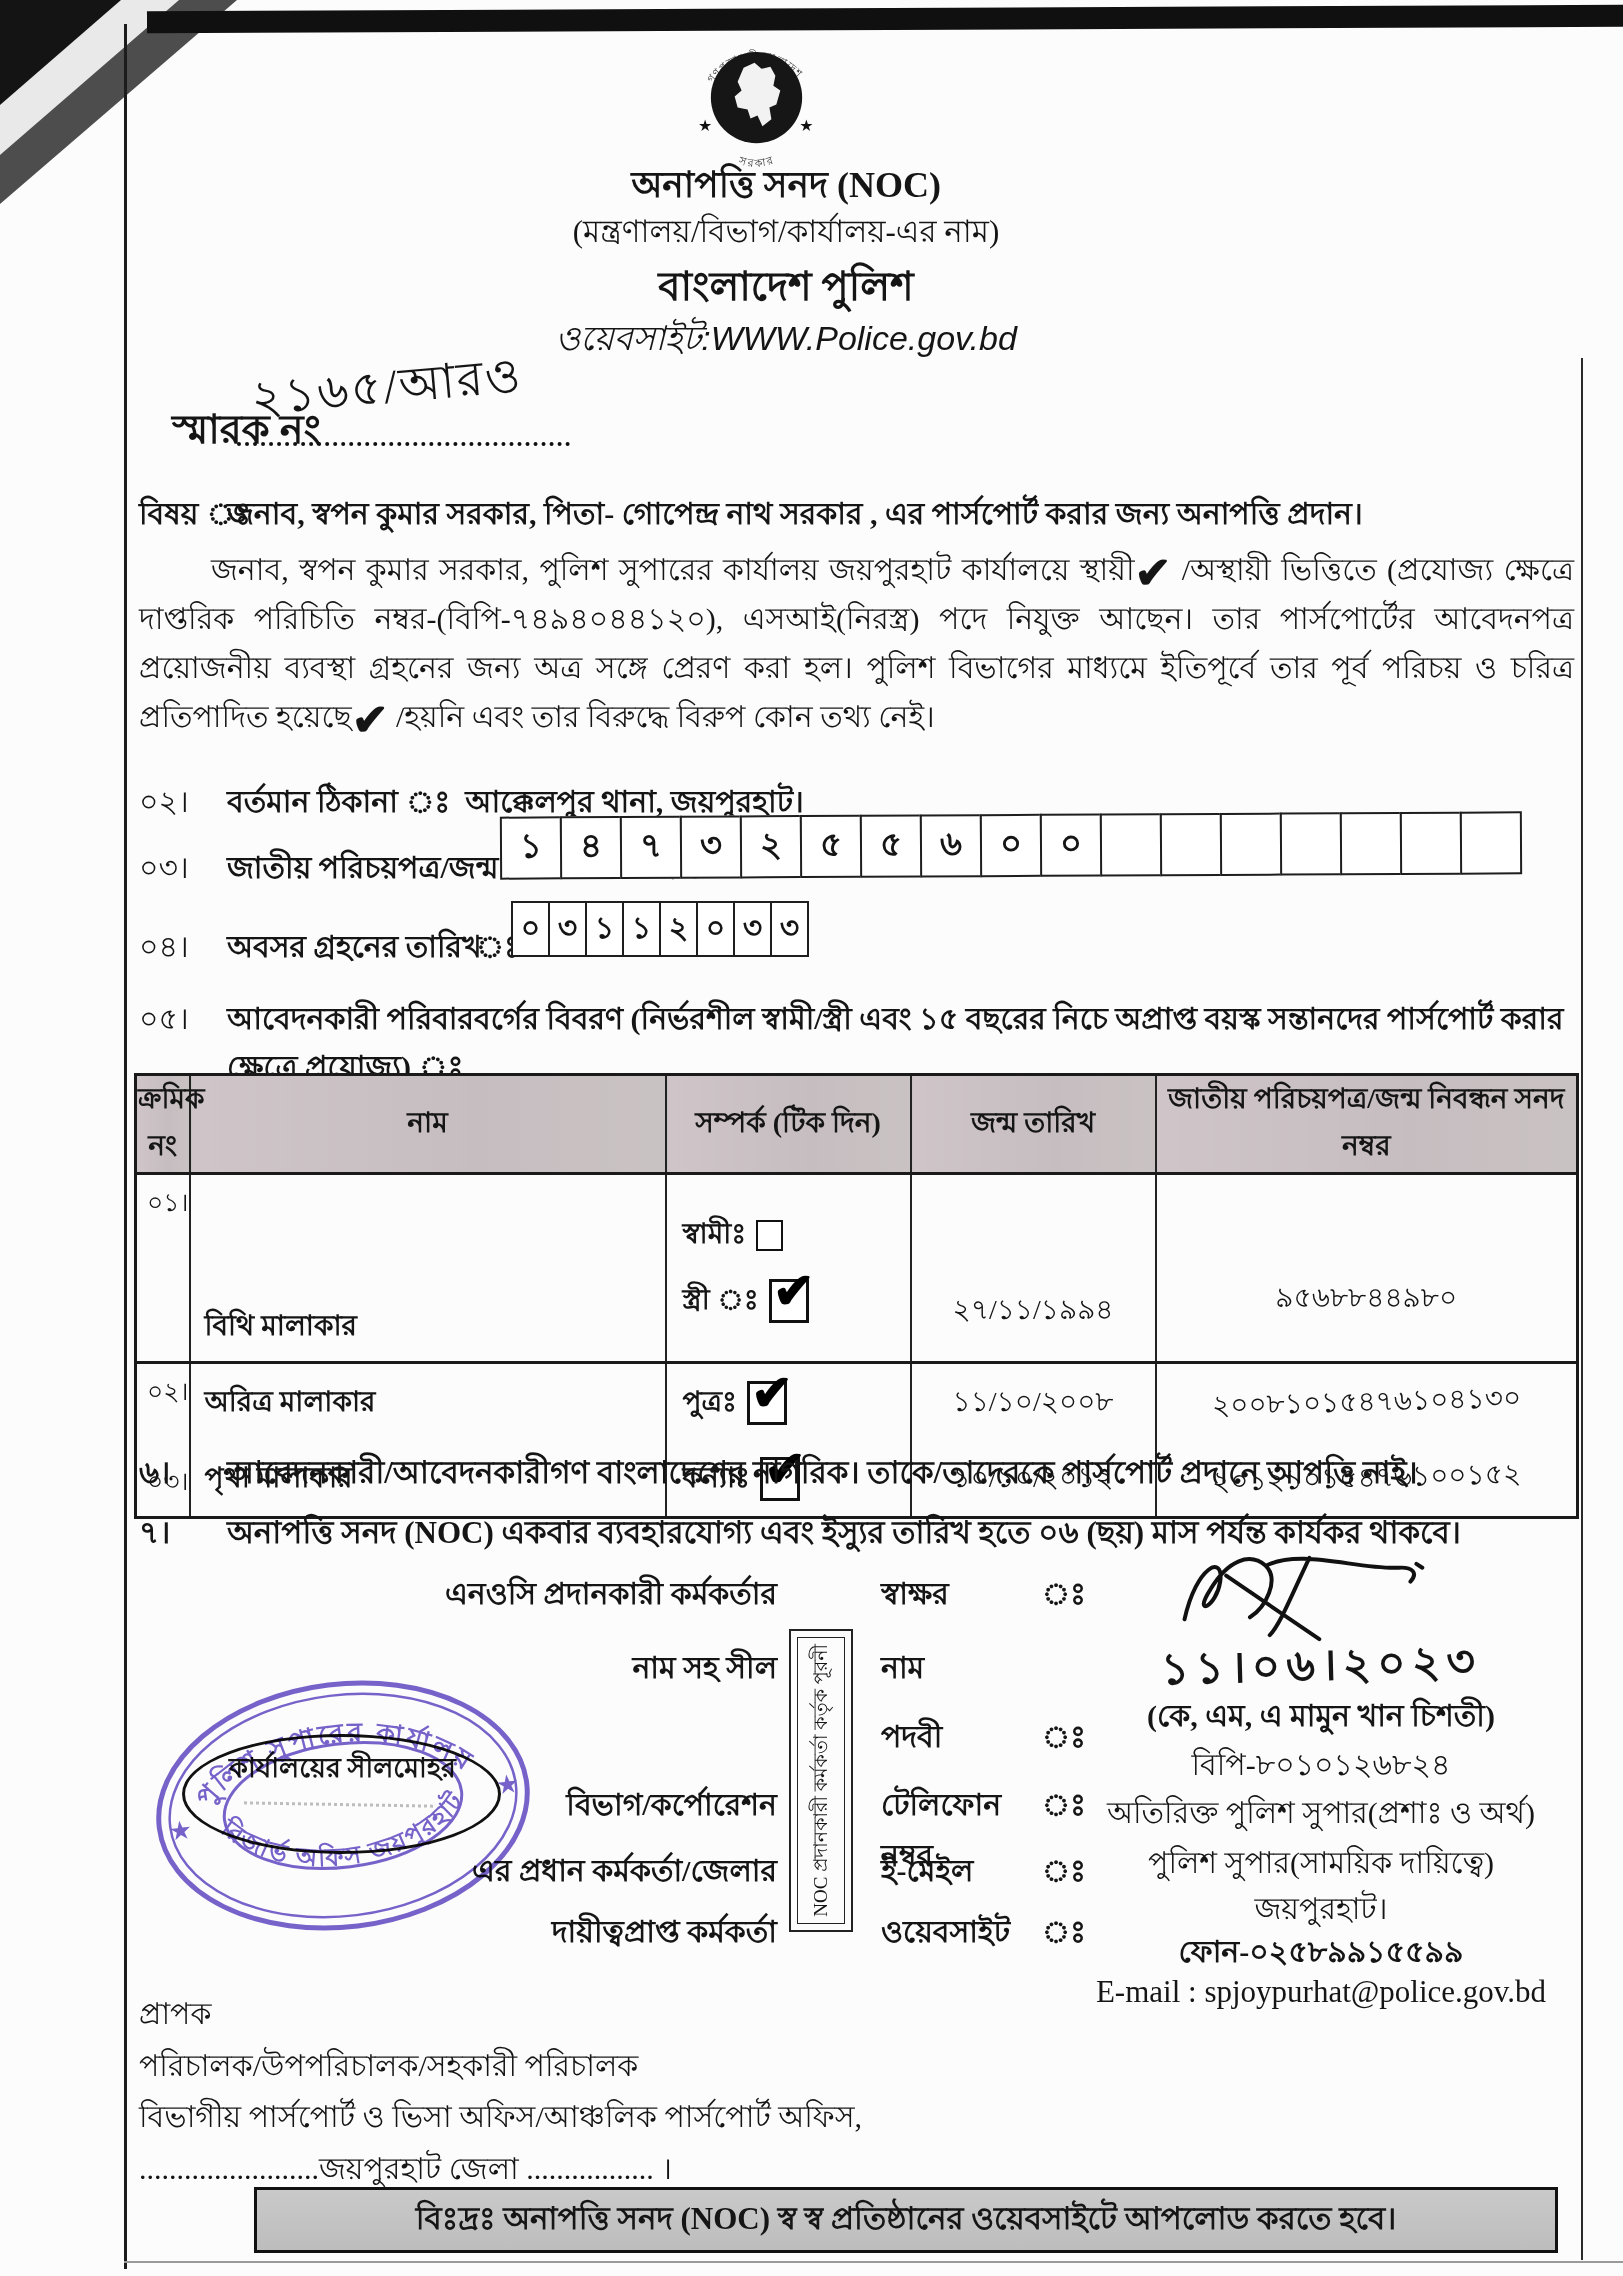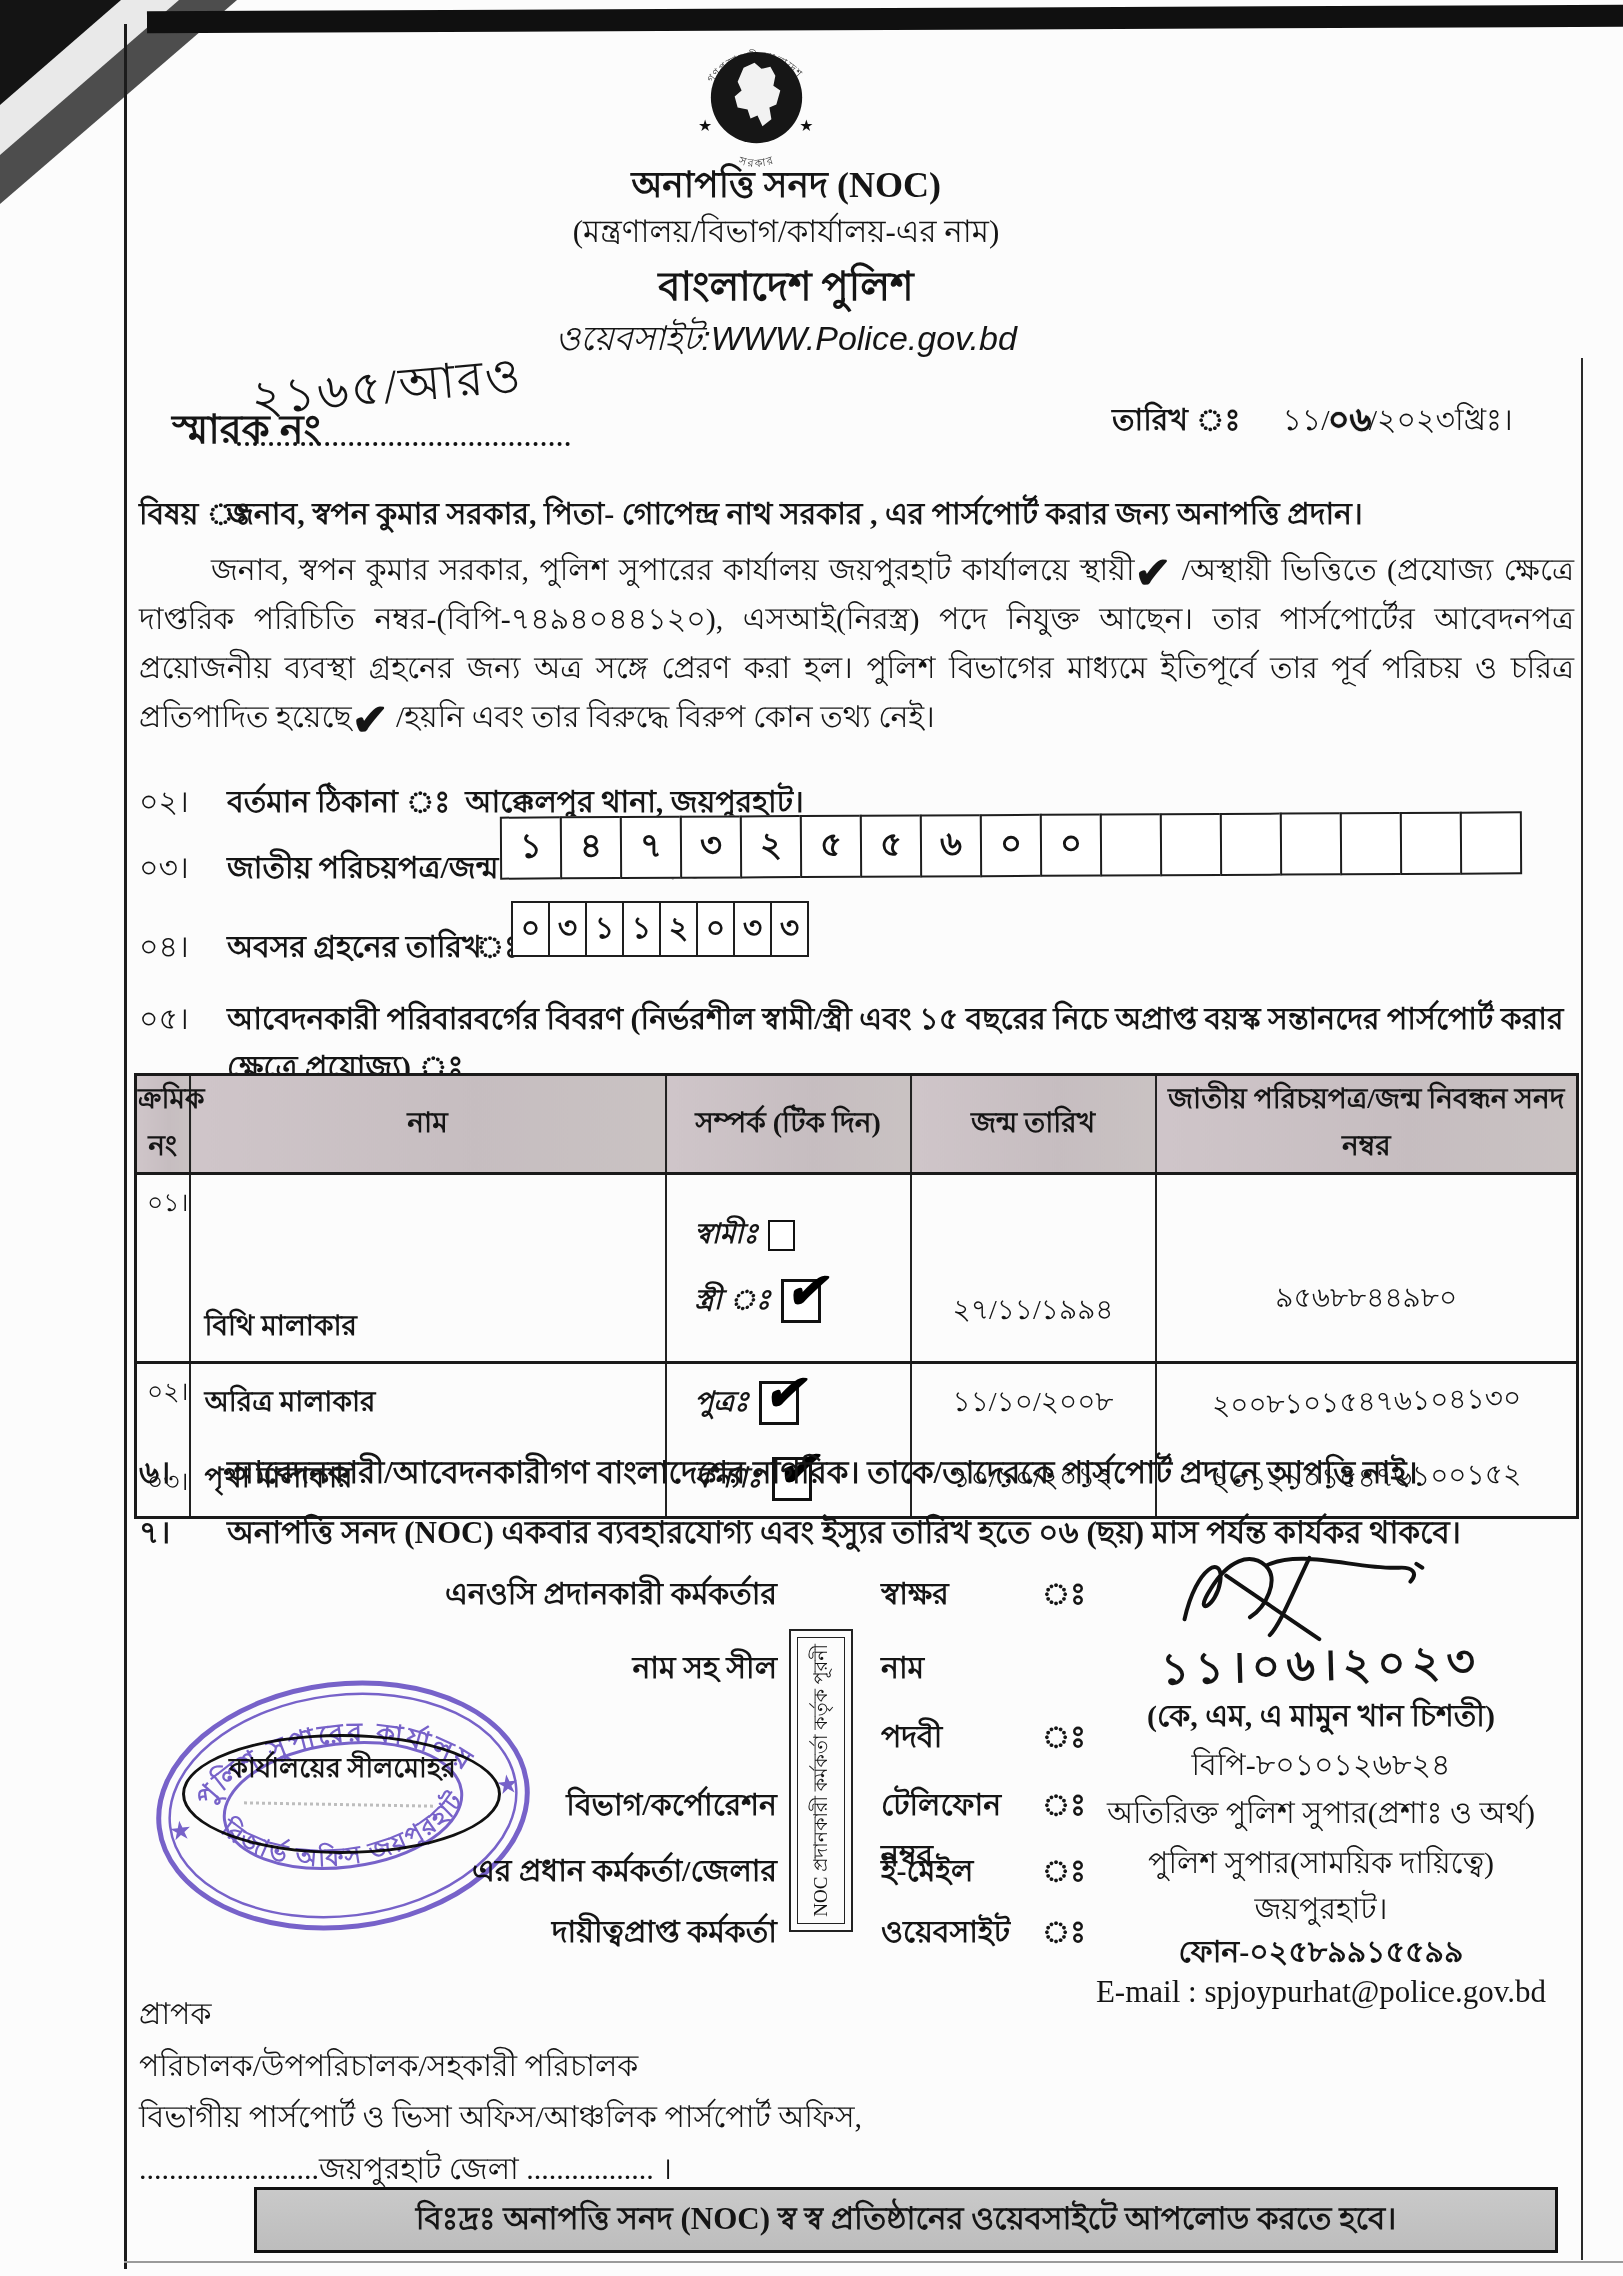--- a/index.html
+++ b/index.html
@@ -46,21 +46,21 @@
             font-size:28px;}
   table.fam th,table.fam td{border:2px solid #222;}
   table.fam{border:3px solid #1a1a1a;}
   table.fam th{background:linear-gradient(90deg,#cfc5c9,#c6bdc0 60%,#c9c2c2);font-size:28px;font-weight:bold;
                height:84px;vertical-align:middle;border-bottom:3px solid #1a1a1a;}
   tr.r1 td{height:147px;border-bottom:3px solid #1a1a1a;}
   tr.r2 td{height:62px;border-bottom:none;}
   tr.r3 td{height:54px;border-top:none;}
   td.sl{vertical-align:top;padding:8px 0 0 10px;font-size:25px;}
   td.nm{vertical-align:bottom;padding:0 0 10px 14px;}
-  td.rel{vertical-align:middle;padding-left:28px;overflow:visible;font-style:italic;}
+  td.rel{vertical-align:middle;padding-left:16px;overflow:visible;}
   td.dob{text-align:center;vertical-align:bottom;padding-bottom:26px;}
   td.nid{text-align:center;vertical-align:bottom;padding-bottom:38px;}
   tr.r2 td.nm,tr.r3 td.nm{vertical-align:middle;padding:0 0 0 14px;}
   tr.r2 td.dob,tr.r3 td.dob,tr.r2 td.nid,tr.r3 td.nid{vertical-align:middle;padding:8px;}
   .tilt{display:inline-block;transform:rotate(-1.5deg);}
   .relline{display:flex;align-items:center;gap:10px;height:44px;}
   .chkbox{position:relative;display:inline-block;box-sizing:border-box;background:#fff;}
   .chk-sm{width:27px;height:31px;border:2px solid #111;}
   .chk-lg{width:40px;height:44px;border:3px solid #111;}
   .chk-mark{position:absolute;left:1px;top:-16px;font-size:50px;font-weight:bold;line-height:1;color:#000;}
@@ -117,24 +117,20 @@
   </svg>
 
   <div class="abs ctr b doc-title">অনাপত্তি সনদ (NOC)</div>
   <div class="abs ctr doc-sub">(মন্ত্রণালয়/বিভাগ/কার্যালয়-এর নাম)</div>
   <div class="abs ctr b doc-org">বাংলাদেশ পুলিশ</div>
   <div class="abs ctr doc-web">ওয়েবসাইট:WWW.Police.gov.bd</div>
 
   <div class="abs b memo-label">স্মারক নং</div>
   <div class="abs memo-hand">২১৬৫/আরও</div>
   <div class="abs memo-dots"></div>
-  <div class="abs date-row">
-    <span class="b">তারিখ ঃ</span>
-    <span><span>১১/</span><span class="date-fix">০৬</span><span>/২০২৩খ্রিঃ।</span></span>
-  </div>
 
   <div class="abs b subj-label">বিষয় ঃ</div>
   <div class="abs b subj-text">জনাব, স্বপন কুমার সরকার, পিতা- গোপেন্দ্র নাথ সরকার , এর পার্সপোর্ট করার জন্য অনাপত্তি প্রদান।</div>
 
   <div class="abs para"><span>জনাব, স্বপন কুমার সরকার, পুলিশ সুপারের কার্যালয় জয়পুরহাট কার্যালয়ে স্থায়ী</span><span class="inline-check">✔</span> <span>/অস্থায়ী ভিত্তিতে (প্রযোজ্য ক্ষেত্রে দাপ্তরিক পরিচিতি নম্বর-(বিপি-৭৪৯৪০৪৪১২০), এসআই(নিরস্ত্র) পদে নিযুক্ত আছেন। তার পার্সপোর্টের আবেদনপত্র প্রয়োজনীয় ব্যবস্থা গ্রহনের জন্য অত্র সঙ্গে প্রেরণ করা হল। পুলিশ বিভাগের মাধ্যমে ইতিপূর্বে তার পূর্ব পরিচয় ও চরিত্র প্রতিপাদিত হয়েছে</span><span class="inline-check">✔</span> <span>/হয়নি এবং তার বিরুদ্ধে বিরুপ কোন তথ্য নেই।</span></div>
 
   <div class="abs inum item-num" style="top:778px;">০২।</div>
   <div class="abs inum item-text" style="top:778px;text-align:right;">
     <span class="b">বর্তমান ঠিকানা ঃ</span>&nbsp;
     <span class="b">আক্কেলপুর থানা, জয়পুরহাট।</span>

